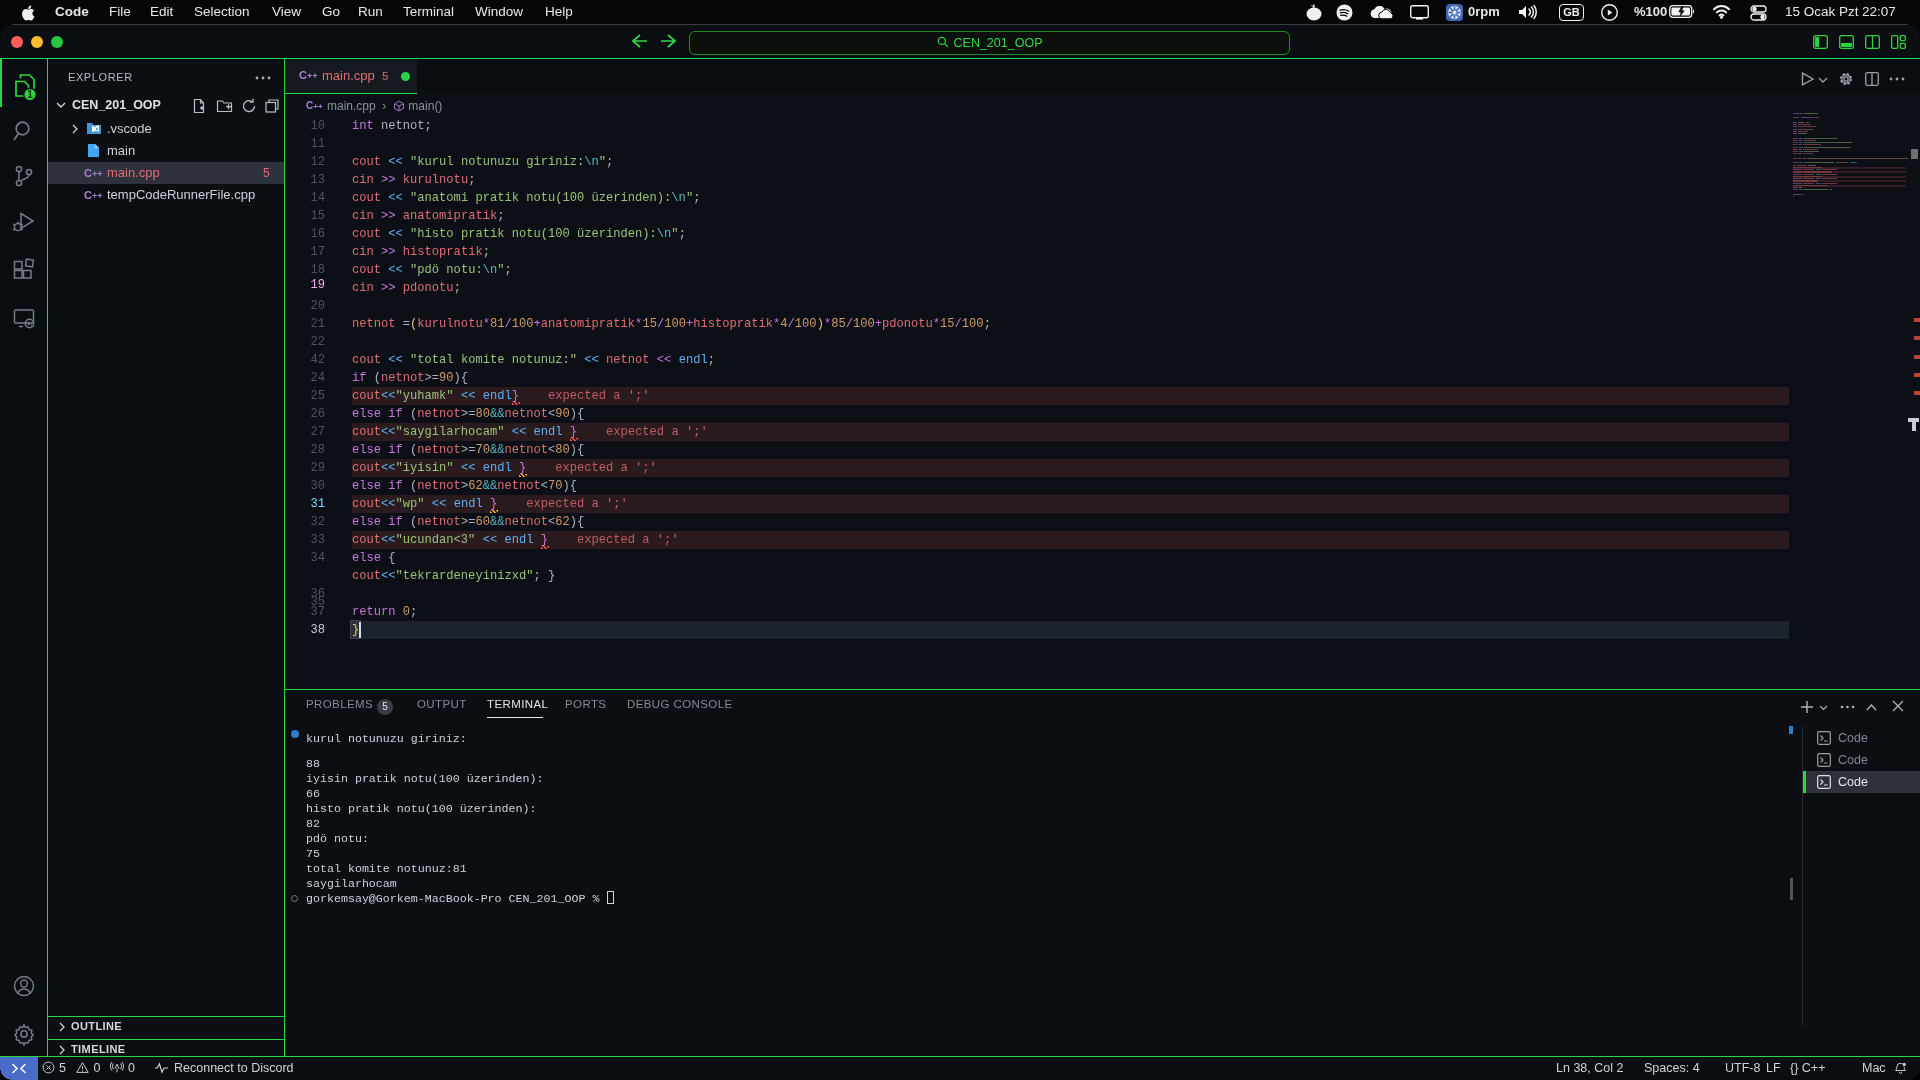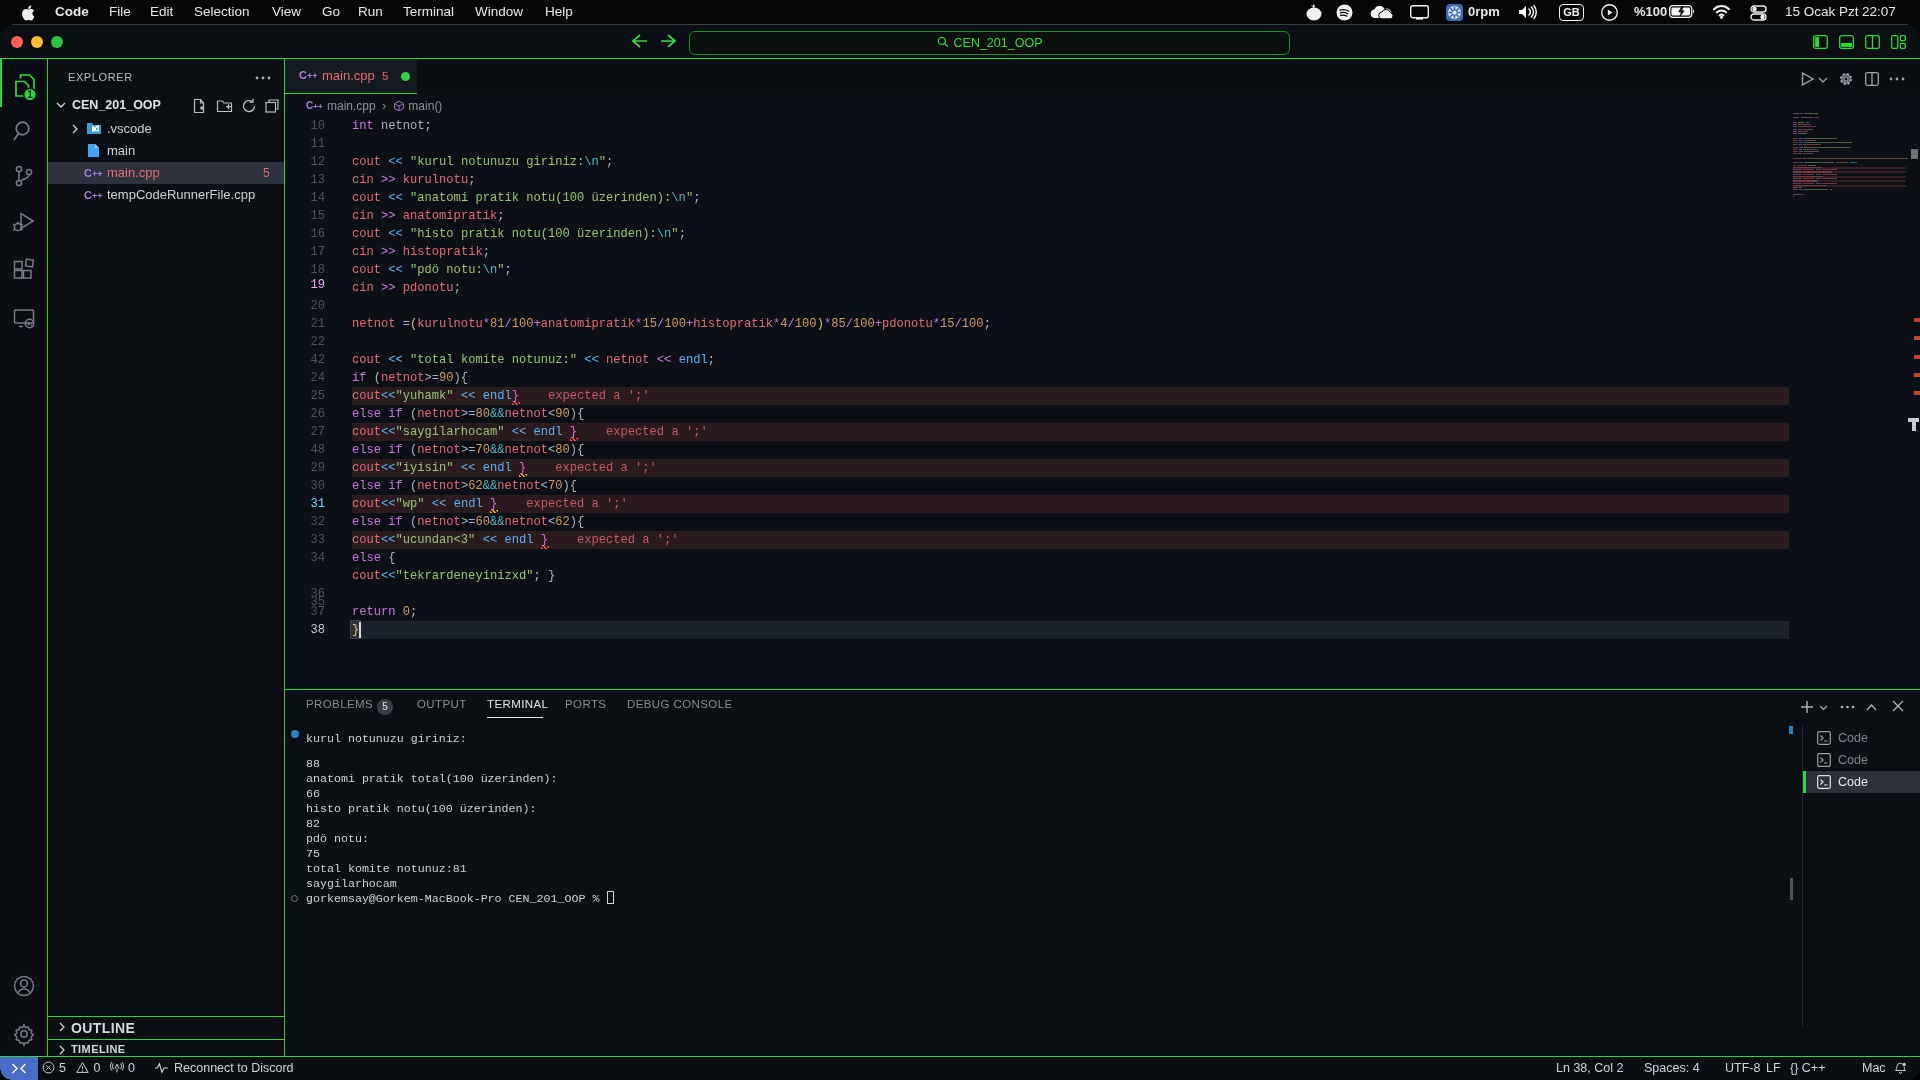--- a/index.html
+++ b/index.html
@@ -292,21 +292,21 @@
     </div>
 <div class="treerow" style="top:184px">
       <span style="position:absolute;left:36px;font-weight:bold;color:#a97fd6;font-size:11px">C<span style="font-size:9px">++</span></span>
       <span style="position:absolute;left:59px">tempCodeRunnerFile.cpp</span>
     </div>
 
 <div class="greenline" style="left:48px;top:1016px;width:237px;height:1px"></div>
 <svg class="abs" style="left:57px;top:1022px" width="10" height="10" viewBox="0 0 10 10">
       <path d="M3 1l4 4-4 4" stroke="#ccd1d9" stroke-width="1.3" fill="none"></path>
     </svg>
-<div class="abs" style="left:71px;top:1020px;font-size:14px;font-weight:bold;letter-spacing:.4px;color:#d5d9df">OUTLINE</div>
+<div class="abs" style="left:71px;top:1020px;font-size:11px;font-weight:bold;letter-spacing:.4px;color:#d5d9df">OUTLINE</div>
 <div class="greenline" style="left:48px;top:1039px;width:237px;height:1px"></div>
 <svg class="abs" style="left:57px;top:1045px" width="10" height="10" viewBox="0 0 10 10">
       <path d="M3 1l4 4-4 4" stroke="#ccd1d9" stroke-width="1.3" fill="none"></path>
     </svg>
 <div class="abs" style="left:71px;top:1043px;font-size:11px;font-weight:bold;letter-spacing:.4px;color:#d5d9df">TIMELINE</div>
 <div class="greenline" style="left:284px;top:59px;width:1.3px;height:997px"></div>
 
 <div id="editorarea"></div>
 <div id="tabbar"></div>
 <div id="tab1"></div>
@@ -375,21 +375,21 @@
 <div class="lbg err" style="top:387px"></div>
 <div class="ln" style="top:387px;color:#4b5363">25</div>
 <div class="lc" style="top:387px"><span style="color:#e06c75">cout</span><span style="color:#61afef">&lt;&lt;</span><span style="color:#98c379">"yuhamk"</span><span style="color:#abb2bf"> </span><span style="color:#61afef">&lt;&lt;</span><span style="color:#abb2bf"> </span><span style="color:#61afef">endl</span><span style="color:#d670d6">}</span><span style="color:#abb2bf">    </span><span style="color:#c25a62">expected a ';'</span></div>
 <div class="sq" style="left:512px;top:402px;background-image:repeating-linear-gradient(45deg,#f14c4c 0 1.5px,transparent 1.5px 3px)"></div>
 <div class="ln" style="top:405px;color:#4b5363">26</div>
 <div class="lc" style="top:405px"><span style="color:#c678dd">else</span><span style="color:#abb2bf"> </span><span style="color:#c678dd">if</span><span style="color:#abb2bf"> (</span><span style="color:#e06c75">netnot</span><span style="color:#abb2bf">&gt;=</span><span style="color:#d19a66">80</span><span style="color:#56b6c2">&amp;&amp;</span><span style="color:#e06c75">netnot</span><span style="color:#abb2bf">&lt;</span><span style="color:#d19a66">90</span><span style="color:#abb2bf">){</span></div>
 <div class="lbg err" style="top:423px"></div>
 <div class="ln" style="top:423px;color:#4b5363">27</div>
 <div class="lc" style="top:423px"><span style="color:#e06c75">cout</span><span style="color:#61afef">&lt;&lt;</span><span style="color:#98c379">"saygilarhocam"</span><span style="color:#abb2bf"> </span><span style="color:#61afef">&lt;&lt;</span><span style="color:#abb2bf"> </span><span style="color:#61afef">endl</span><span style="color:#abb2bf"> </span><span style="color:#d670d6">}</span><span style="color:#abb2bf">    </span><span style="color:#c25a62">expected a ';'</span></div>
 <div class="sq" style="left:570px;top:438px;background-image:repeating-linear-gradient(45deg,#f14c4c 0 1.5px,transparent 1.5px 3px)"></div>
-<div class="ln" style="top:441px;color:#4b5363">48</div>
+<div class="ln" style="top:441px;color:#4b5363">28</div>
 <div class="lc" style="top:441px"><span style="color:#c678dd">else</span><span style="color:#abb2bf"> </span><span style="color:#c678dd">if</span><span style="color:#abb2bf"> (</span><span style="color:#e06c75">netnot</span><span style="color:#abb2bf">&gt;=</span><span style="color:#d19a66">70</span><span style="color:#56b6c2">&amp;&amp;</span><span style="color:#e06c75">netnot</span><span style="color:#abb2bf">&lt;</span><span style="color:#d19a66">80</span><span style="color:#abb2bf">){</span></div>
 <div class="lbg err" style="top:459px"></div>
 <div class="ln" style="top:459px;color:#4b5363">29</div>
 <div class="lc" style="top:459px"><span style="color:#e06c75">cout</span><span style="color:#61afef">&lt;&lt;</span><span style="color:#98c379">"iyisin"</span><span style="color:#abb2bf"> </span><span style="color:#61afef">&lt;&lt;</span><span style="color:#abb2bf"> </span><span style="color:#61afef">endl</span><span style="color:#abb2bf"> </span><span style="color:#d670d6">}</span><span style="color:#abb2bf">    </span><span style="color:#c25a62">expected a ';'</span></div>
 <div class="sq" style="left:519px;top:474px;background-image:repeating-linear-gradient(45deg,#e8a33d 0 1.5px,transparent 1.5px 3px)"></div>
 <div class="ln" style="top:477px;color:#4b5363">30</div>
 <div class="lc" style="top:477px"><span style="color:#c678dd">else</span><span style="color:#abb2bf"> </span><span style="color:#c678dd">if</span><span style="color:#abb2bf"> (</span><span style="color:#e06c75">netnot</span><span style="color:#abb2bf">&gt;</span><span style="color:#d19a66">62</span><span style="color:#56b6c2">&amp;&amp;</span><span style="color:#e06c75">netnot</span><span style="color:#abb2bf">&lt;</span><span style="color:#d19a66">70</span><span style="color:#abb2bf">){</span></div>
 <div class="lbg err" style="top:495px"></div>
 <div class="ln" style="top:495px;color:#7dd3fc">31</div>
 <div class="lc" style="top:495px"><span style="color:#e06c75">cout</span><span style="color:#61afef">&lt;&lt;</span><span style="color:#98c379">"wp"</span><span style="color:#abb2bf"> </span><span style="color:#61afef">&lt;&lt;</span><span style="color:#abb2bf"> </span><span style="color:#61afef">endl</span><span style="color:#abb2bf"> </span><span style="color:#d670d6">}</span><span style="color:#abb2bf">    </span><span style="color:#c25a62">expected a ';'</span></div>
@@ -537,21 +537,21 @@
 <svg class="abs" style="left:1866px;top:703px" width="11" height="8" viewBox="0 0 11 8">
       <path d="M1 7l4.5-5L10 7" stroke="#aeb4bd" stroke-width="1.3" fill="none"></path>
     </svg>
 <svg class="abs" style="left:1892px;top:700px" width="12" height="12" viewBox="0 0 12 12">
       <path d="M1 1l10 10M11 1 1 11" stroke="#aeb4bd" stroke-width="1.3"></path>
     </svg>
 
 <div style="position:absolute;left:291px;top:730px;width:8px;height:8px;border-radius:50%;background:#2a7fc6"></div>
 <div class="trow" style="top:731px"><span style="color:#ccd2da">kurul notunuzu giriniz:</span></div>
 <div class="trow" style="top:756px"><span style="color:#ccd2da">88</span></div>
-<div class="trow" style="top:771px"><span style="color:#ccd2da">anatomi pratik total(100 üzerinden):</span></div>
+<div class="trow" style="top:771px"><span style="color:#ccd2da">iyisin pratik notu(100 üzerinden):</span></div>
 <div class="trow" style="top:786px"><span style="color:#ccd2da">66</span></div>
 <div class="trow" style="top:801px"><span style="color:#ccd2da">histo pratik notu(100 üzerinden):</span></div>
 <div class="trow" style="top:816px"><span style="color:#ccd2da">82</span></div>
 <div class="trow" style="top:831px"><span style="color:#ccd2da">pdö notu:</span></div>
 <div class="trow" style="top:846px"><span style="color:#ccd2da">75</span></div>
 <div class="trow" style="top:861px"><span style="color:#ccd2da">total komite notunuz:81</span></div>
 <div class="trow" style="top:876px"><span style="color:#ccd2da">saygilarhocam</span></div>
 <div class="trow" style="top:891px"><span style="color:#ccd2da">gorkemsay@Gorkem-MacBook-Pro CEN_201_OOP % </span></div>
 <div style="position:absolute;left:291px;top:895px;width:7px;height:7px;border-radius:50%;border:1.2px solid #747c87"></div>
 <div style="position:absolute;left:607px;top:891px;width:7px;height:13px;border:1px solid #cfd5dc"></div>

